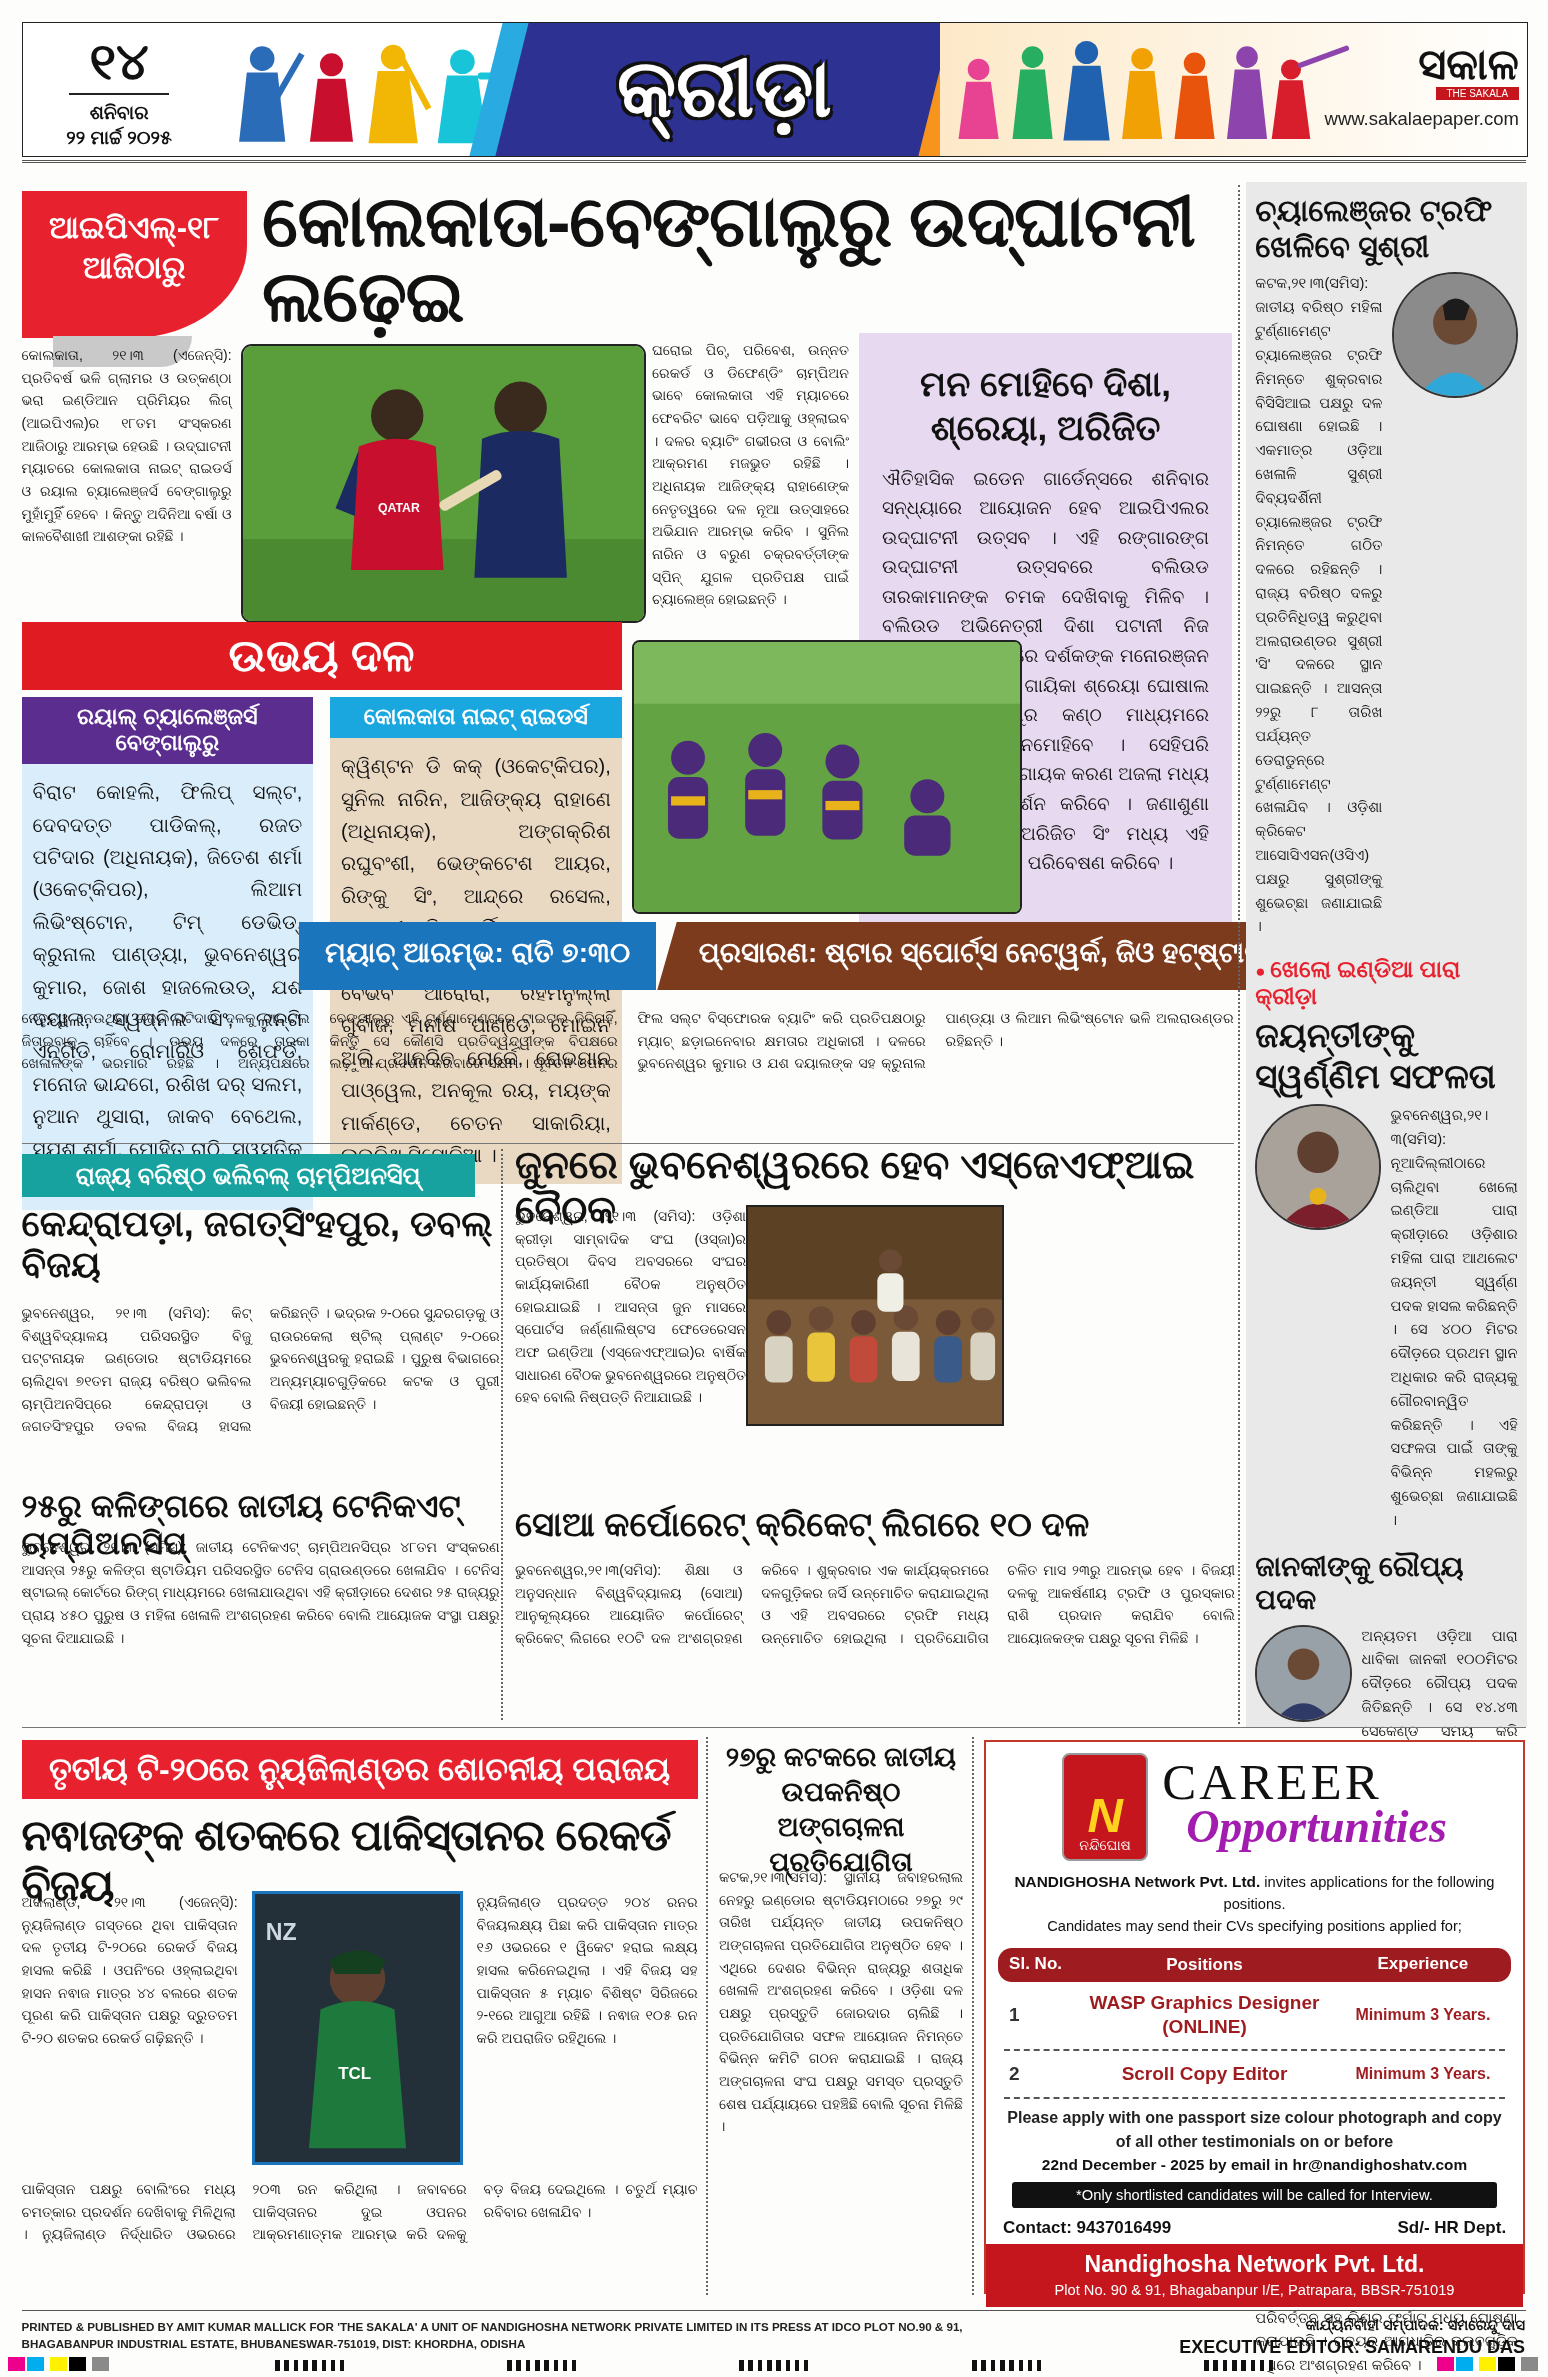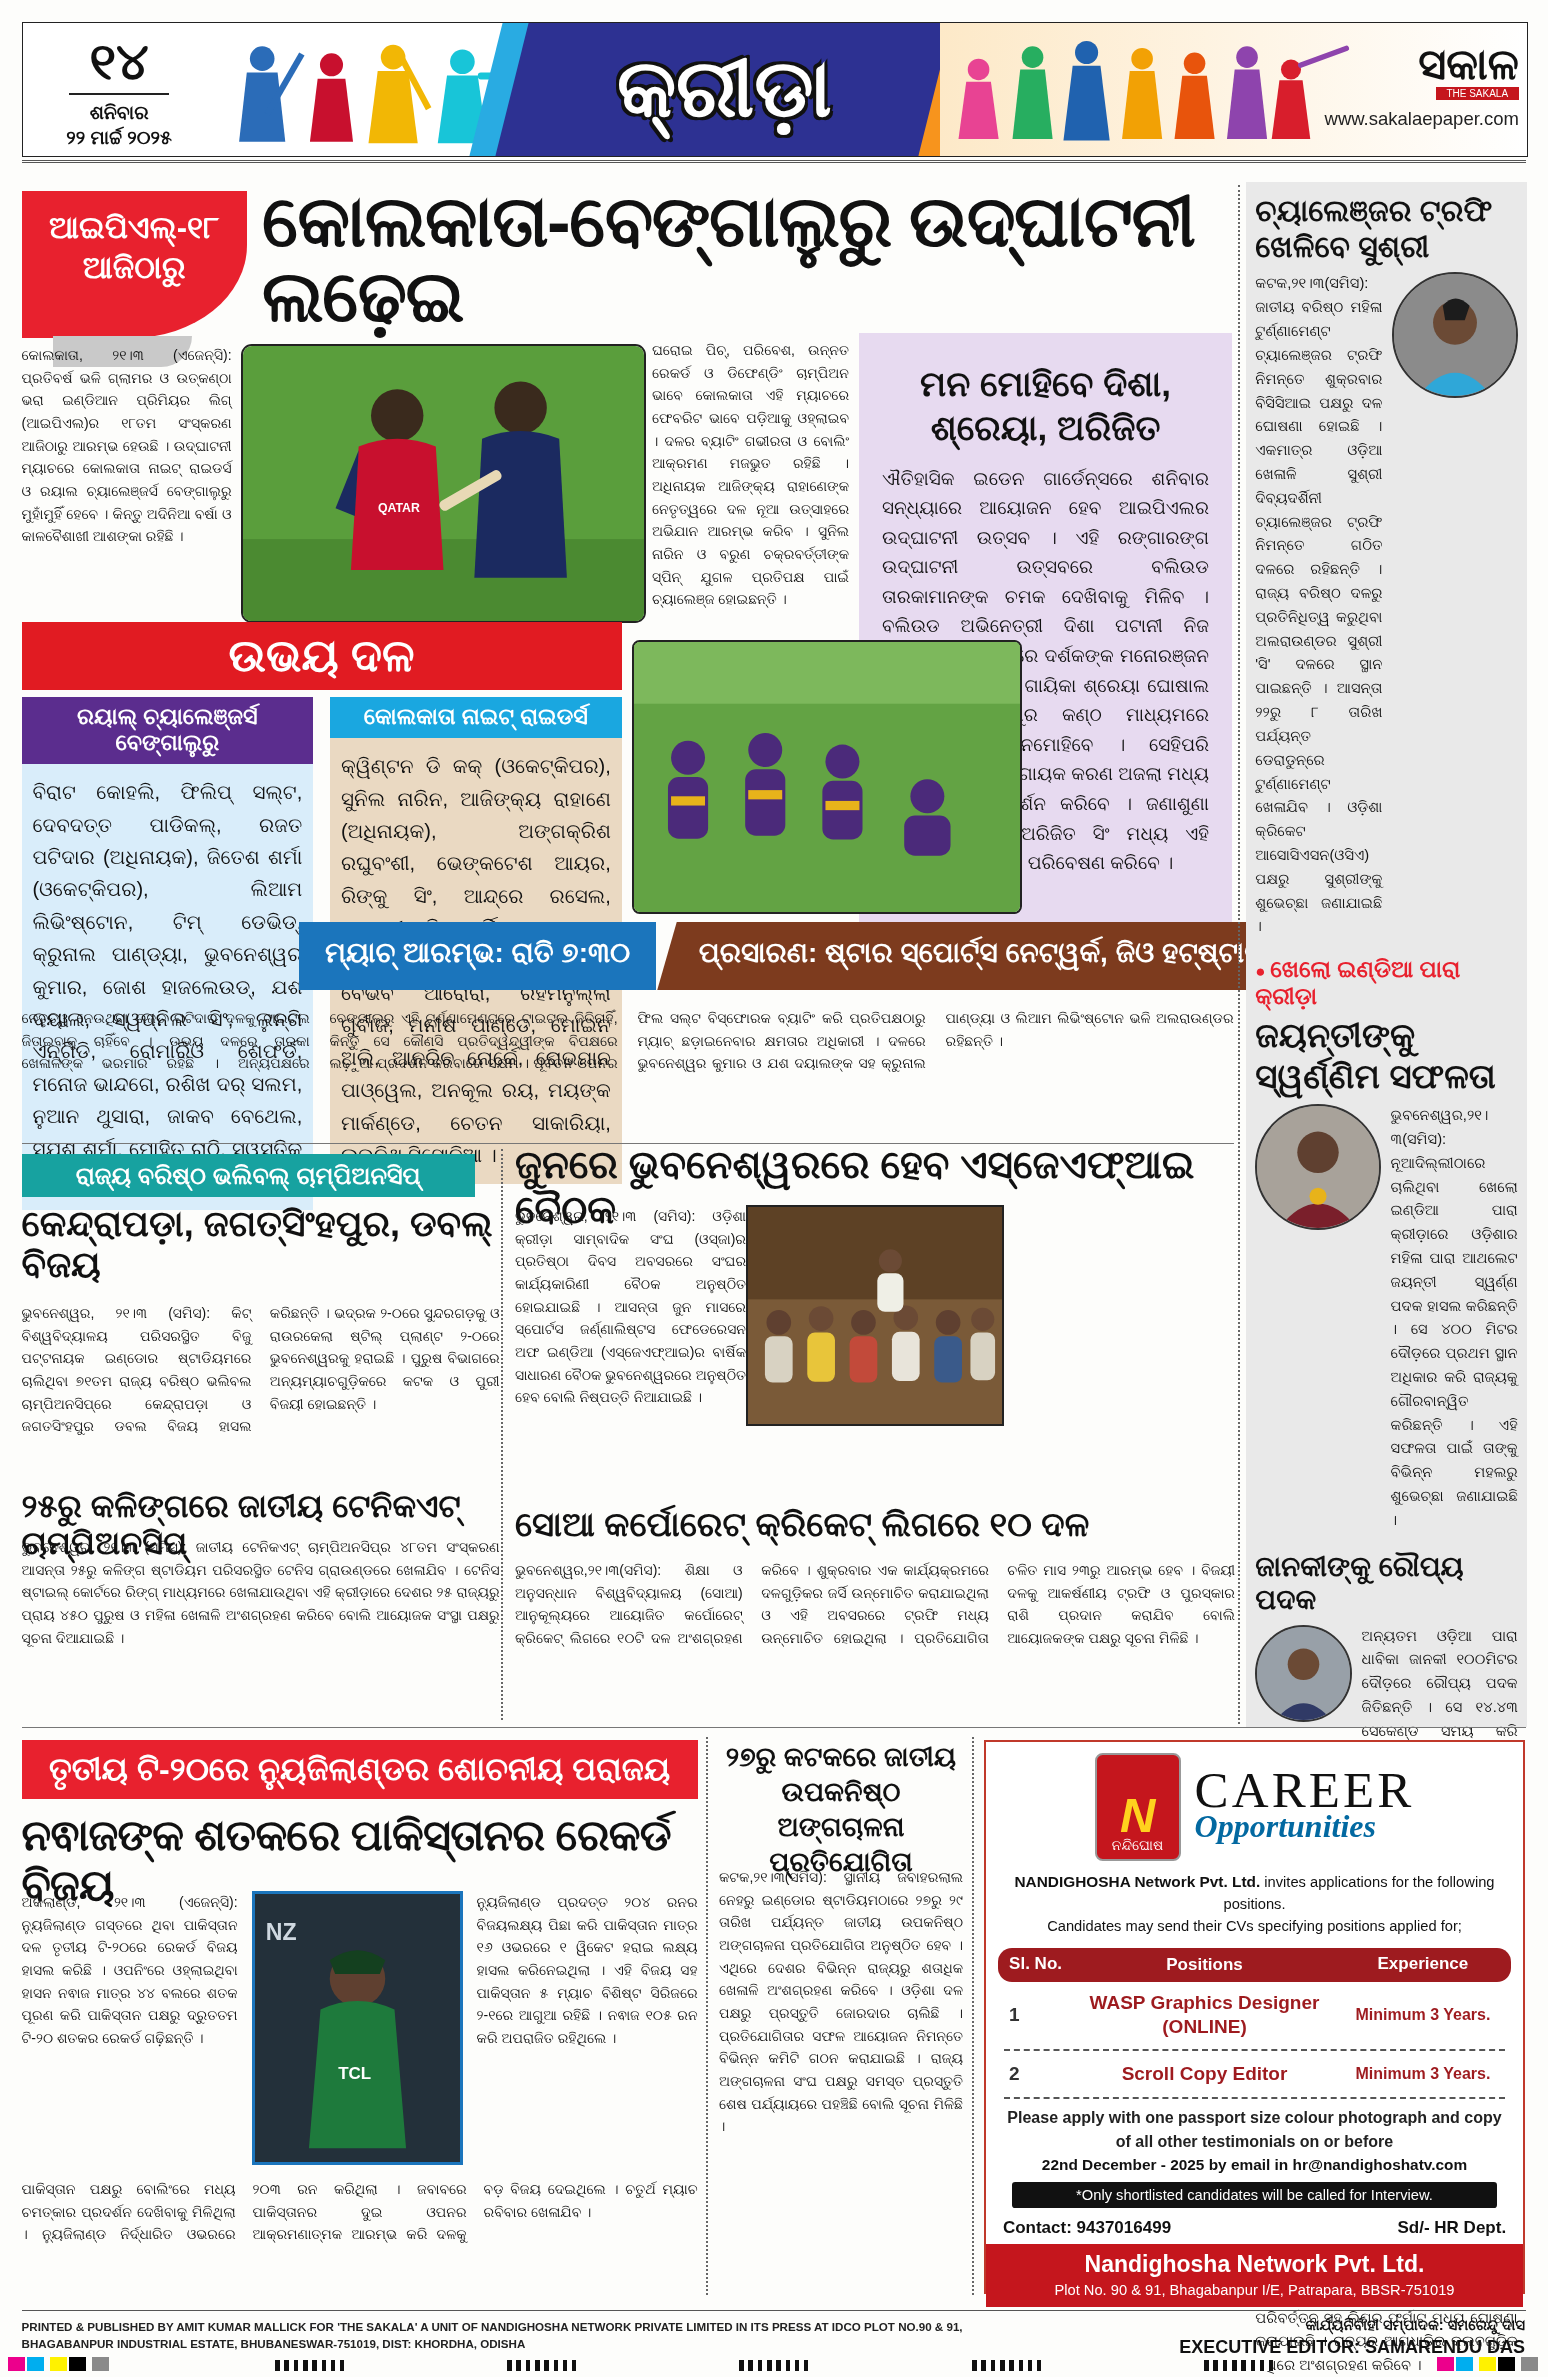--- a/index.html
+++ b/index.html
@@ -97,21 +97,21 @@
   .bm-body{left:719px;top:1866px;width:244px;height:429px;}
   .v-dot-b2{left:972px;top:1737px;height:558px;}
   
   .ad{left:984px;top:1740px;width:541px;height:554px;border:2.3px solid #c0392b;background:#fff;box-sizing:border-box;padding:10.8px 12.3px 0;}
   .ad-top{display:flex;gap:14px;align-items:center;justify-content:center;}
   .ad-logo{width:86px;height:108px;background:#c5161d;border:2.3px solid #999;border-radius:7.7px;color:#fff;
            display:flex;flex-direction:column;align-items:center;justify-content:flex-end;padding-bottom:4.6px;box-sizing:border-box;}
   .ad-logo .n{font-size:49px;font-weight:bold;color:#ffd21e;line-height:0.9;font-style:italic;}
   .ad-logo .t{font-size:14px;}
   .ad-career{font-family:"Liberation Serif",serif;font-size:51px;letter-spacing:3.1px;color:#111;line-height:0.9;}
-  .ad-opp{font-family:"Liberation Serif",serif;font-style:italic;font-weight:bold;color:#0369a1;font-size:32px;margin-top:-6.2px;}
+  .ad-opp{font-family:"Liberation Serif",serif;font-style:italic;font-weight:bold;color:#a21caf;font-size:46px;margin-top:-6.2px;margin-left:24px;}
   .ad-intro{font-size:14.7px;text-align:center;margin-top:9.3px;line-height:1.5;}
   .ad-intro b{font-size:15.4px;}
   .ad-tablehead{background:#9e1b1f;color:#fff;border-radius:14px;display:flex;font-size:17px;font-weight:bold;
                 padding:6.2px 10.8px;margin-top:10.8px;}
   .ad-row{display:flex;color:#9e1b1f;font-weight:bold;padding:9.3px 10.8px;font-size:19px;align-items:center;}
   .ad-row .no{color:#333;}
   .c-no{width:54px;}.c-pos{flex:1;text-align:center;line-height:1.25;}.c-exp{width:154px;text-align:center;font-size:16px;}
   .dashes{border-top:2.3px dashed #555;margin:1.5px 6.2px;}
   .ad-apply{font-size:16px;text-align:center;margin-top:7.7px;line-height:1.45;font-weight:bold;color:#222;}
   .ad-deadline{font-size:15.4px;text-align:center;margin-top:3.1px;font-weight:bold;}

